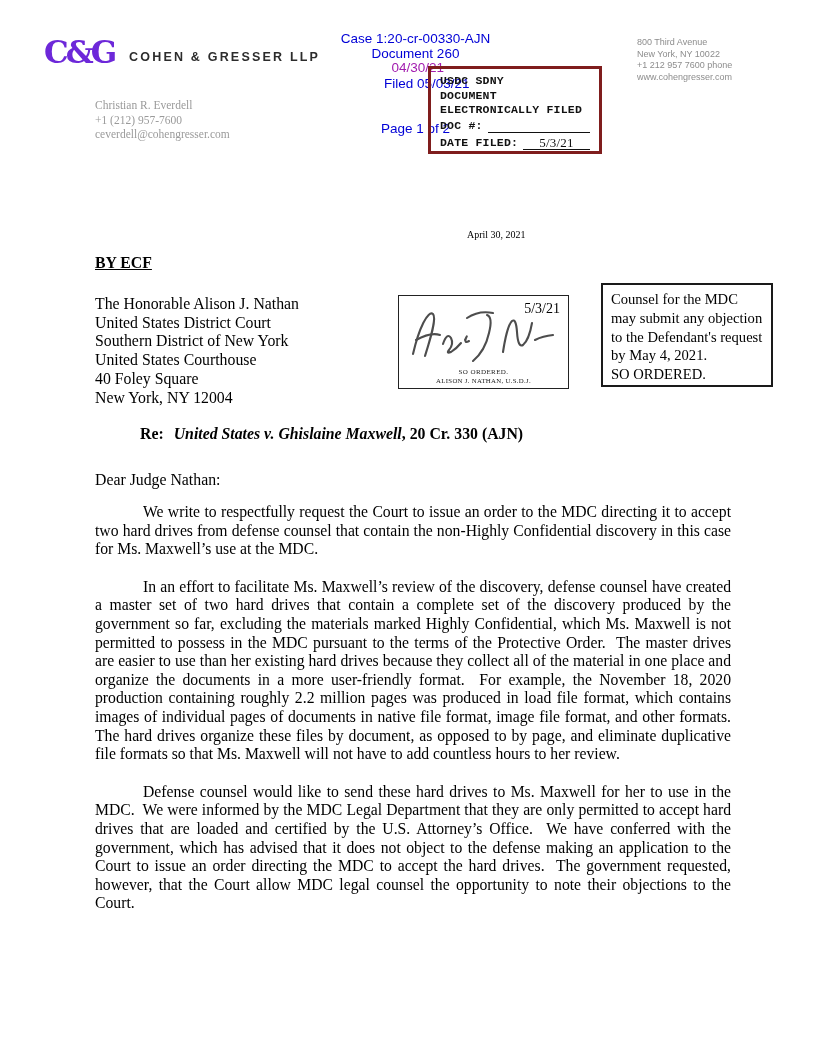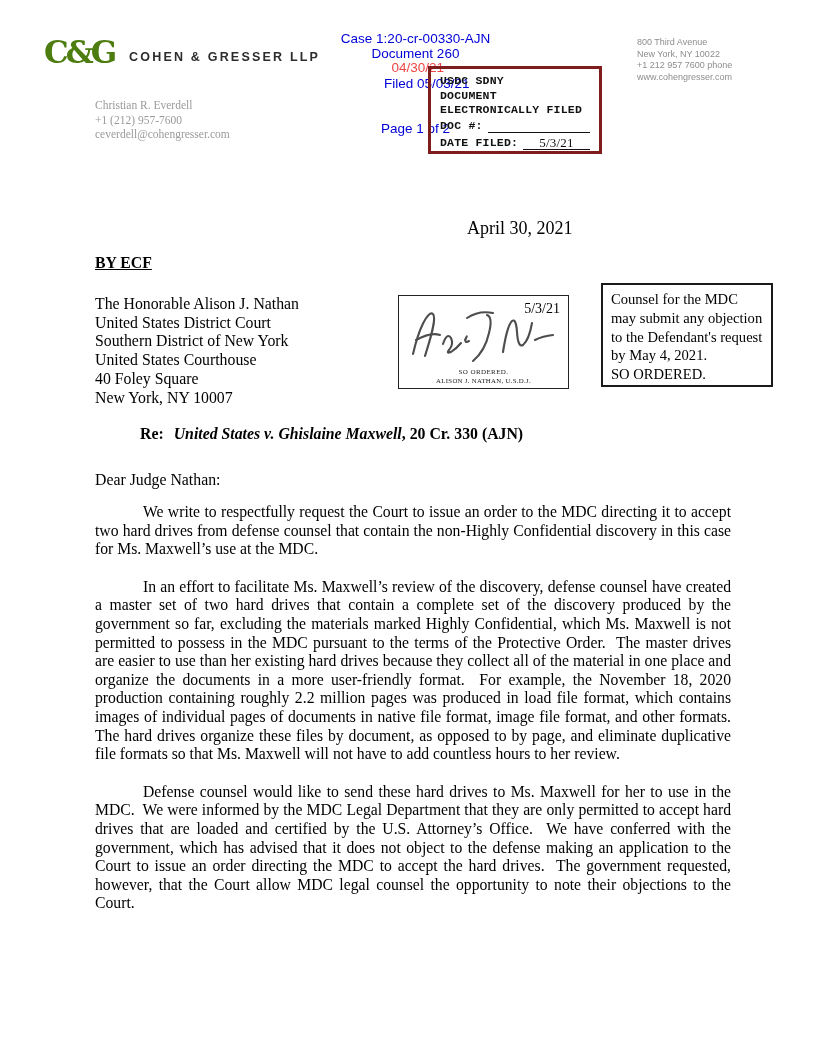--- a/index.html
+++ b/index.html
@@ -10,27 +10,27 @@
   }
 
   
   .case-header {
     position:absolute; top:16px; left:0; width:100%; text-align:center;
     font-family:"Liberation Sans", sans-serif; font-size:13.5px; color:#0000d6;
     white-space:pre;
   }
   .case-header .seg { margin:0 9px; display:inline-block; }
   .filed-seg { position:relative; }
-  .filed-overlay { position:absolute; left:30px; top:-1px; color:#ef4444;text-align:center; }
+  .filed-overlay { position:absolute; left:30px; top:-1px; color:#a21caf;text-align:center; }
 
   
   .logo {
     position:absolute; left:44px; top:34px;
     font-family:"DejaVu Serif", serif; font-size:31px; font-weight:bold;
-    color:#4d7c0f; letter-spacing:-3px;
+    color:#6d28d9; letter-spacing:-3px;
   }
   .firm {
     position:absolute; left:129px; top:50px;
     font-family:"Liberation Sans", sans-serif; font-size:12.5px; font-weight:bold;
     letter-spacing:2.2px; color:#2c2c2c; white-space:nowrap;
   }
   .right-addr {
     position:absolute; left:637px; top:37px;
     font-family:"Liberation Sans", sans-serif; font-size:9px; color:#8d8d8d;
     line-height:11.5px;
@@ -50,21 +50,21 @@
   .ecf-stamp .sline { margin-bottom:1.5px; }
   .srow { display:flex; align-items:flex-start; margin-top:3px; }
   .fill-line { flex:1; border-bottom:1.5px solid #111; height:14px; margin-left:5px; }
   .date-fill { display:flex; justify-content:center; }
   .date-val {
     font-family:"Liberation Serif", serif; font-weight:normal; font-size:13px;
     line-height:14px;
   }
 
   
-  .date-line { position:absolute; left:467px; top:218px; font-size:18px; }
+  .date-line { position:absolute; left:467px; top:229px; font-size:10px; }
   .by-ecf { position:absolute; left:95px; top:254px; font-size:15.8px; font-weight:bold; text-decoration:underline; }
   .recipient { position:absolute; left:95px; top:287px; font-size:15.8px; line-height:18.7px;margin-top:8px; }
 
   
   .sig-box { position:absolute; left:398px; top:295px; width:171px; height:94px; border:1.5px solid #222; background:#fff; }
   .sig-date { position:absolute; right:8px; top:5px; font-size:14px; }
   .sig-svg { position:absolute; left:4px; top:6px; }
   .sig-footer { position:absolute; left:0; bottom:4px; width:100%; text-align:center; color:#222; }
   .sig-footer .so { font-size:7px; letter-spacing:.4px; margin-bottom:1px; }
   .sig-footer .judge { font-size:6.8px; letter-spacing:.3px; }
@@ -136,21 +136,21 @@
   <div class="date-line">April 30, 2021</div>
 
   <div class="by-ecf">BY ECF</div>
 
   <div class="recipient">
     <div>The Honorable Alison J. Nathan</div>
     <div>United States District Court</div>
     <div>Southern District of New York</div>
     <div>United States Courthouse</div>
     <div>40 Foley Square</div>
-    <div>New York, NY 10007</div>
+    <div>New York, NY 12004</div>
   </div>
 
   <div class="sig-box">
     <span class="sig-date">5/3/21</span>
     <svg class="sig-svg" width="160" height="62" viewBox="0 0 160 62">
       <g fill="none" stroke="#3a3a3a" stroke-width="2.1" stroke-linecap="round" opacity="0.9">
         <path d="M10 52 C 16 26, 25 8, 30 12 C 34 16, 27 38, 22 54"></path>
         <path d="M13 38 C 22 33, 31 31, 37 33"></path>
         <path d="M40 42 q 4 -12 8 -6 q 3 6 -2 12 q -3 4 2 2 q 6 -4 10 -9"></path>
         <path d="M62 38 q 3 -6 1 -2 q -2 6 3 3"></path>

